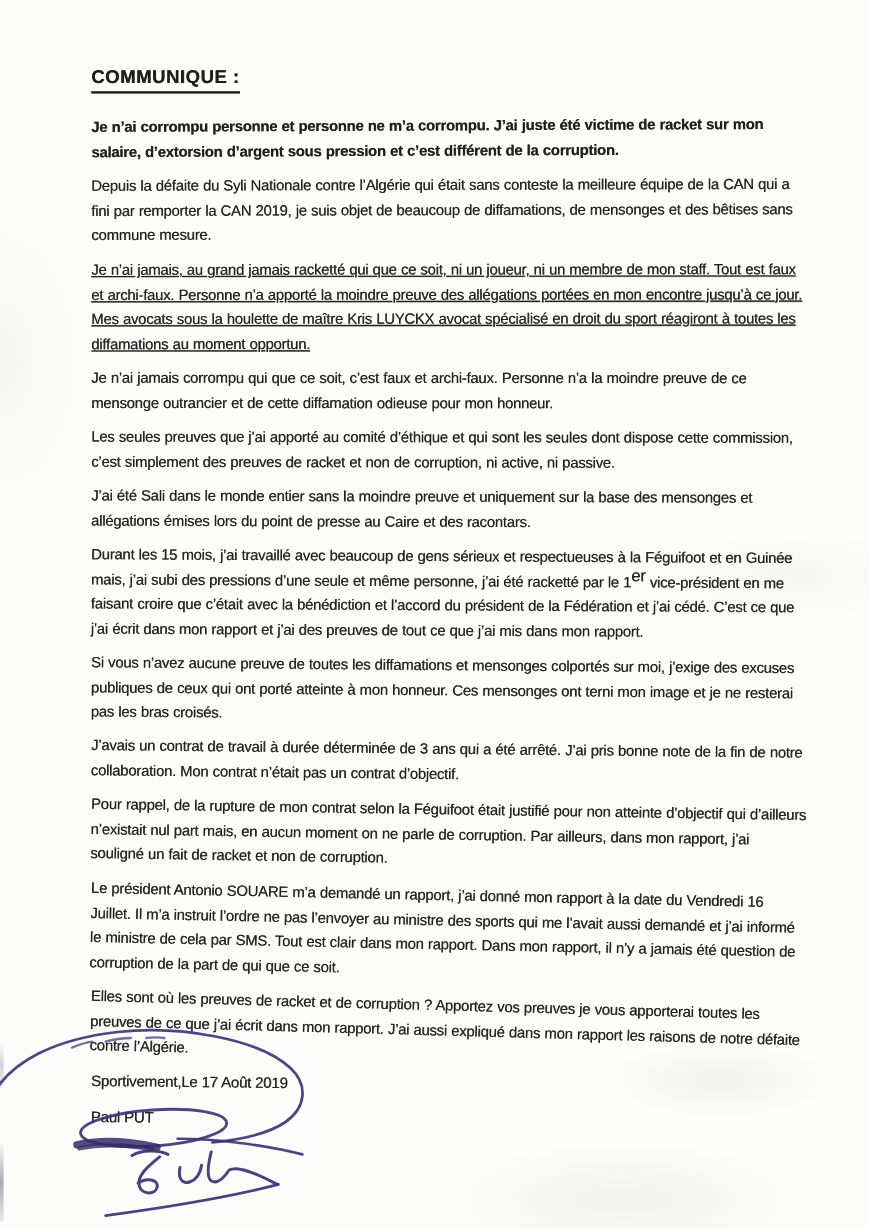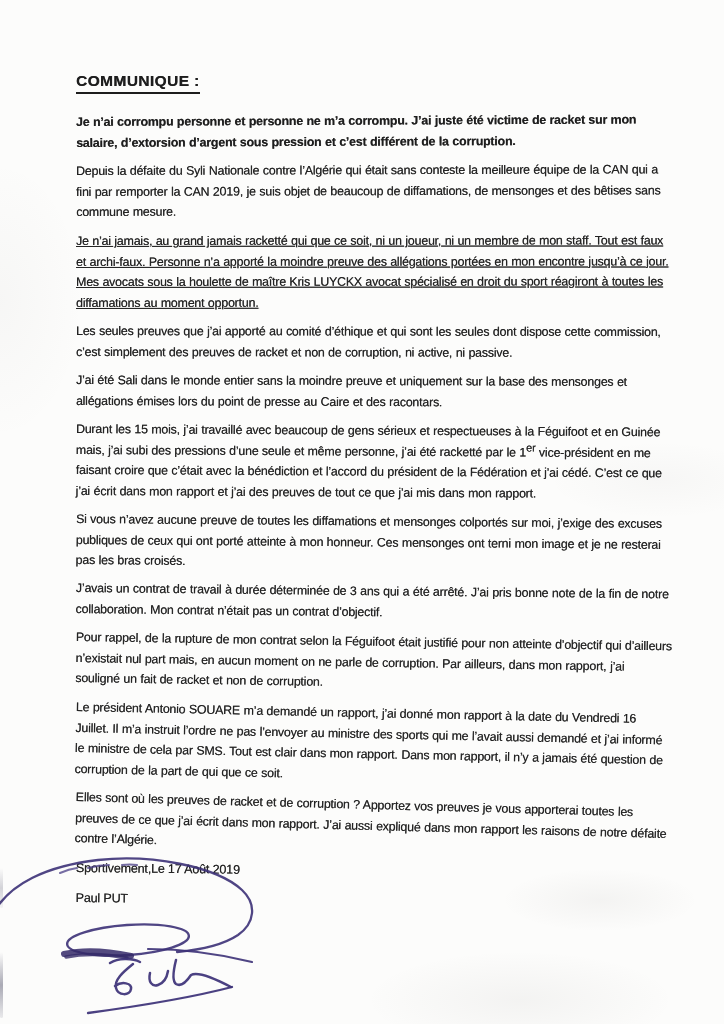--- a/index.html
+++ b/index.html
@@ -25,38 +25,38 @@
     position: absolute;
     left: 76px;
     top: 56px;
     width: 596px;
   }
   .title {
     font-size: 15.5px;
     font-weight: 700;
     letter-spacing: 0.4px;
     color: #1d1d1d;
-    margin: 16px 0 16px 0;
+    margin: 0 0 16px 0;
     display: inline-block;
     border-bottom: 2.5px solid #1d1d1d;
     padding-bottom: 2px;
     text-shadow: 0.3px 0 0 rgba(20,20,20,0.8);
   }
   .title-row { margin: 0 0 2px 0; }
   .para {
     font-size: 12.4px;
     line-height: 20.5px;
     letter-spacing: -0.2px;
     margin: 0 0 8px 0;
     transform-origin: left top;
     text-shadow: 0.25px 0 0 rgba(35,35,35,0.72);
     word-spacing: 0.3px;
   }
   .para.bold { font-weight: 700; color: #1e1e1e; }
-  sup.ordinal { font-size: 11px; line-height: 0; }
+  sup.ordinal { font-size: 14px; line-height: 0; }
   
   .r0  { transform: rotate(-0.25deg); }
   .r1  { transform: rotate(-0.15deg); }
   .r2  { transform: rotate(-0.05deg); text-decoration: underline; }
   .r3  { transform: rotate(0.03deg); }
   .r4  { transform: rotate(0.10deg); }
   .r5  { transform: rotate(0.20deg); }
   .r6  { transform: rotate(0.32deg); }
   .r7  { transform: rotate(0.48deg); }
   .r8  { transform: rotate(0.62deg); }
@@ -104,20 +104,21 @@
 
 <div class="page">
   <div class="content">
     <div class="title-row">
       <h1 class="title">COMMUNIQUE :</h1>
     </div>
 
     <p class="para bold r0">Je n’ai corrompu personne et personne ne m’a corrompu. J’ai juste été victime de racket sur mon salaire, d’extorsion d’argent sous pression et c’est différent de la corruption.</p>
     <p class="para r1">Depuis la défaite du Syli Nationale contre l’Algérie qui était sans conteste la meilleure équipe de la CAN qui a fini par remporter la CAN 2019, je suis objet de beaucoup de diffamations, de mensonges et des bêtises sans commune mesure.</p>
     <p class="para r2">Je n’ai jamais, au grand jamais racketté qui que ce soit, ni un joueur, ni un membre de mon staff. Tout est faux et archi-faux. Personne n’a apporté la moindre preuve des allégations portées en mon encontre jusqu’à ce jour. Mes avocats sous la houlette de maître Kris LUYCKX  avocat spécialisé en droit du sport réagiront à toutes les diffamations au moment opportun.</p>
+    <p class="para r3">Je n’ai jamais corrompu qui que ce soit, c’est faux et archi-faux. Personne n’a la moindre preuve de ce mensonge outrancier et de cette diffamation odieuse pour mon honneur.</p>
     <p class="para r4">Les seules preuves que j’ai apporté au comité d’éthique et qui sont les seules dont dispose cette commission, c’est simplement des preuves de racket et non de corruption, ni active, ni passive.</p>
     <p class="para r5">J’ai été Sali dans le monde entier sans la moindre preuve et uniquement sur la base des mensonges et allégations émises lors du point de presse au Caire et des racontars.</p>
     <p class="para r6"><span>Durant les 15 mois, j’ai travaillé avec beaucoup de gens sérieux et respectueuses à la Féguifoot et en Guinée mais, j’ai subi des pressions d’une seule et même personne, j’ai été racketté par le 1</span><sup class="ordinal">er</sup><span> vice-président en me faisant croire que c’était avec la bénédiction et l’accord du président de la Fédération et j’ai cédé. C’est ce que j’ai écrit dans mon rapport et j’ai des preuves de tout ce que j’ai mis dans mon rapport.</span></p>
     <p class="para r7">Si vous n’avez aucune preuve de toutes les diffamations et mensonges colportés sur moi, j’exige des excuses publiques de ceux qui ont porté atteinte à mon honneur. Ces mensonges ont terni mon image et je ne resterai pas les bras croisés.</p>
     <p class="para r8">J’avais un contrat de travail à durée déterminée de 3 ans qui a été arrêté. J’ai pris bonne note de la fin de notre collaboration. Mon contrat n’était pas un contrat d’objectif.</p>
     <p class="para r9">Pour rappel, de la rupture de mon contrat selon la Féguifoot était justifié pour non atteinte d’objectif qui d’ailleurs n’existait nul part mais, en aucun moment on ne parle de corruption. Par ailleurs, dans mon rapport, j’ai souligné un fait de racket et non de corruption.</p>
     <p class="para r10">Le président Antonio SOUARE m’a demandé un rapport, j’ai donné mon rapport à la date du Vendredi 16 Juillet. Il m’a instruit l’ordre ne pas l’envoyer au ministre des sports qui me l’avait aussi demandé et j’ai informé le ministre de cela par SMS. Tout est clair dans mon rapport. Dans mon rapport, il n’y a jamais été question de corruption de la part de qui que ce soit.</p>
     <p class="para r11">Elles sont où les preuves de racket et de corruption ? Apportez vos preuves je vous apporterai toutes les preuves de ce que j’ai écrit dans mon rapport. J’ai aussi expliqué dans mon rapport les raisons de notre défaite contre l’Algérie.</p>
 
     <div class="closing">

